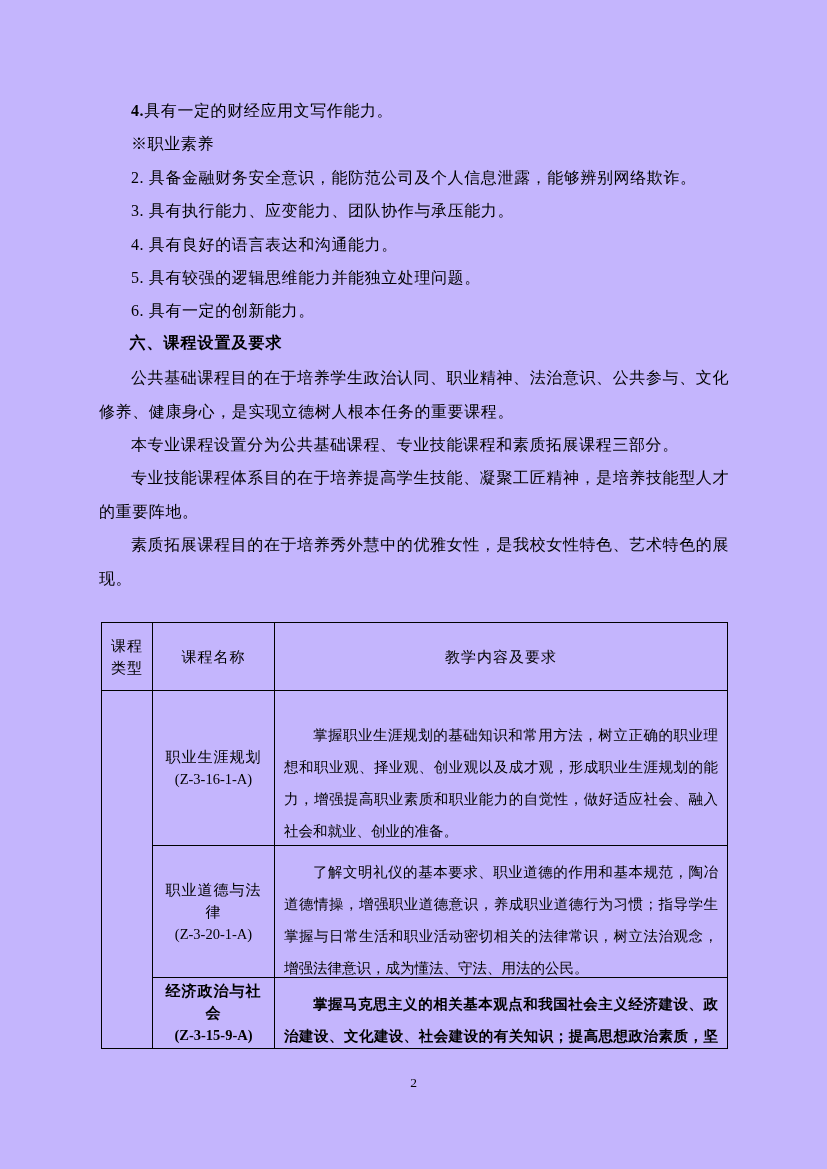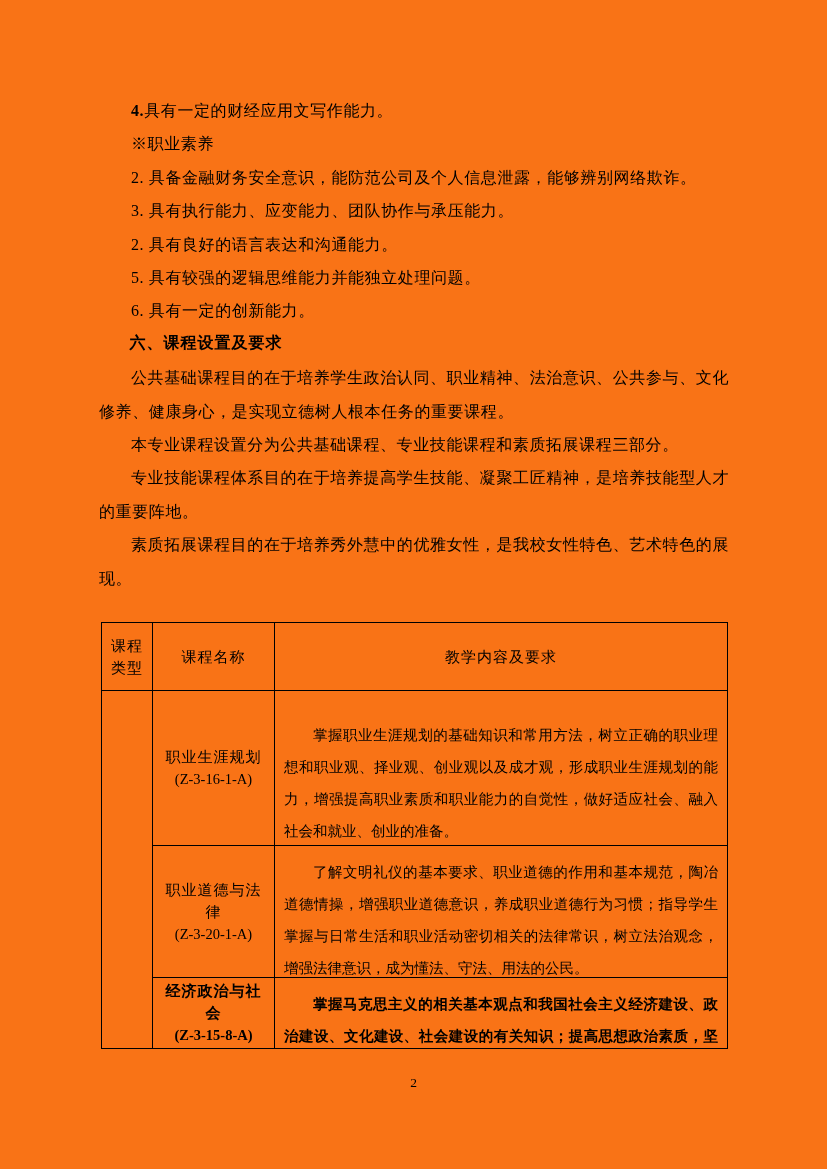--- a/index.html
+++ b/index.html
@@ -1,19 +1,19 @@
 <!DOCTYPE html>
 <html><head>
 <meta charset="utf-8">
 <style>
   html,body { margin:0; padding:0; background:#ffffff; }
   .page {
     position:relative;
     width:827px; height:1169px;
-    background:#f97316;
+    background:#c4b5fd;
     color:#000000;
     font-family:"Liberation Serif","DejaVu Serif",serif;
     overflow:hidden;
   }
   .content {
     position:absolute; left:99px; top:94px; width:630px;
   }
   .content p { margin:0; }
   .line, .para {
     font-size:16px;
@@ -95,21 +95,21 @@
 
 <div class="page">
   <div class="content">
 
     <p class="line"><span class="b">4.</span><span>具有一定的财经应用文写作能力。</span></p>
 
     <p class="line">※职业素养</p>
 
     <p class="line">2. 具备金融财务安全意识，能防范公司及个人信息泄露，能够辨别网络欺诈。</p>
     <p class="line">3. 具有执行能力、应变能力、团队协作与承压能力。</p>
-    <p class="line">2. 具有良好的语言表达和沟通能力。</p>
+    <p class="line">4. 具有良好的语言表达和沟通能力。</p>
     <p class="line">5. 具有较强的逻辑思维能力并能独立处理问题。</p>
     <p class="line">6. 具有一定的创新能力。</p>
 
     <p class="heading">六、课程设置及要求</p>
 
     <p class="para">公共基础课程目的在于培养学生政治认同、职业精神、法治意识、公共参与、文化修养、健康身心，是实现立德树人根本任务的重要课程。</p>
     <p class="para">本专业课程设置分为公共基础课程、专业技能课程和素质拓展课程三部分。</p>
     <p class="para">专业技能课程体系目的在于培养提高学生技能、凝聚工匠精神，是培养技能型人才的重要阵地。</p>
     <p class="para">素质拓展课程目的在于培养秀外慧中的优雅女性，是我校女性特色、艺术特色的展现。</p>
 
@@ -140,21 +140,21 @@
           <div class="cname">职业道德与法律</div>
           <div class="ccode">(Z-3-20-1-A)</div>
         </td>
         <td class="content-cell">
           <div class="clip clip1">了解文明礼仪的基本要求、职业道德的作用和基本规范，陶冶道德情操，增强职业道德意识，养成职业道德行为习惯；指导学生掌握与日常生活和职业活动密切相关的法律常识，树立法治观念，增强法律意识，成为懂法、守法、用法的公民。</div>
         </td>
       </tr>
       <tr class="r2">
         <td class="name-cell">
           <div class="cname">经济政治与社会</div>
-          <div class="ccode">(Z-3-15-8-A)</div>
+          <div class="ccode">(Z-3-15-9-A)</div>
         </td>
         <td class="content-cell">
           <div class="clip clip2">掌握马克思主义的相关基本观点和我国社会主义经济建设、政治建设、文化建设、社会建设的有关知识；提高思想政治素质，坚定走</div>
         </td>
       </tr>
     </tbody>
       </table>
   </div>
 
   <div class="page-number">2</div>

